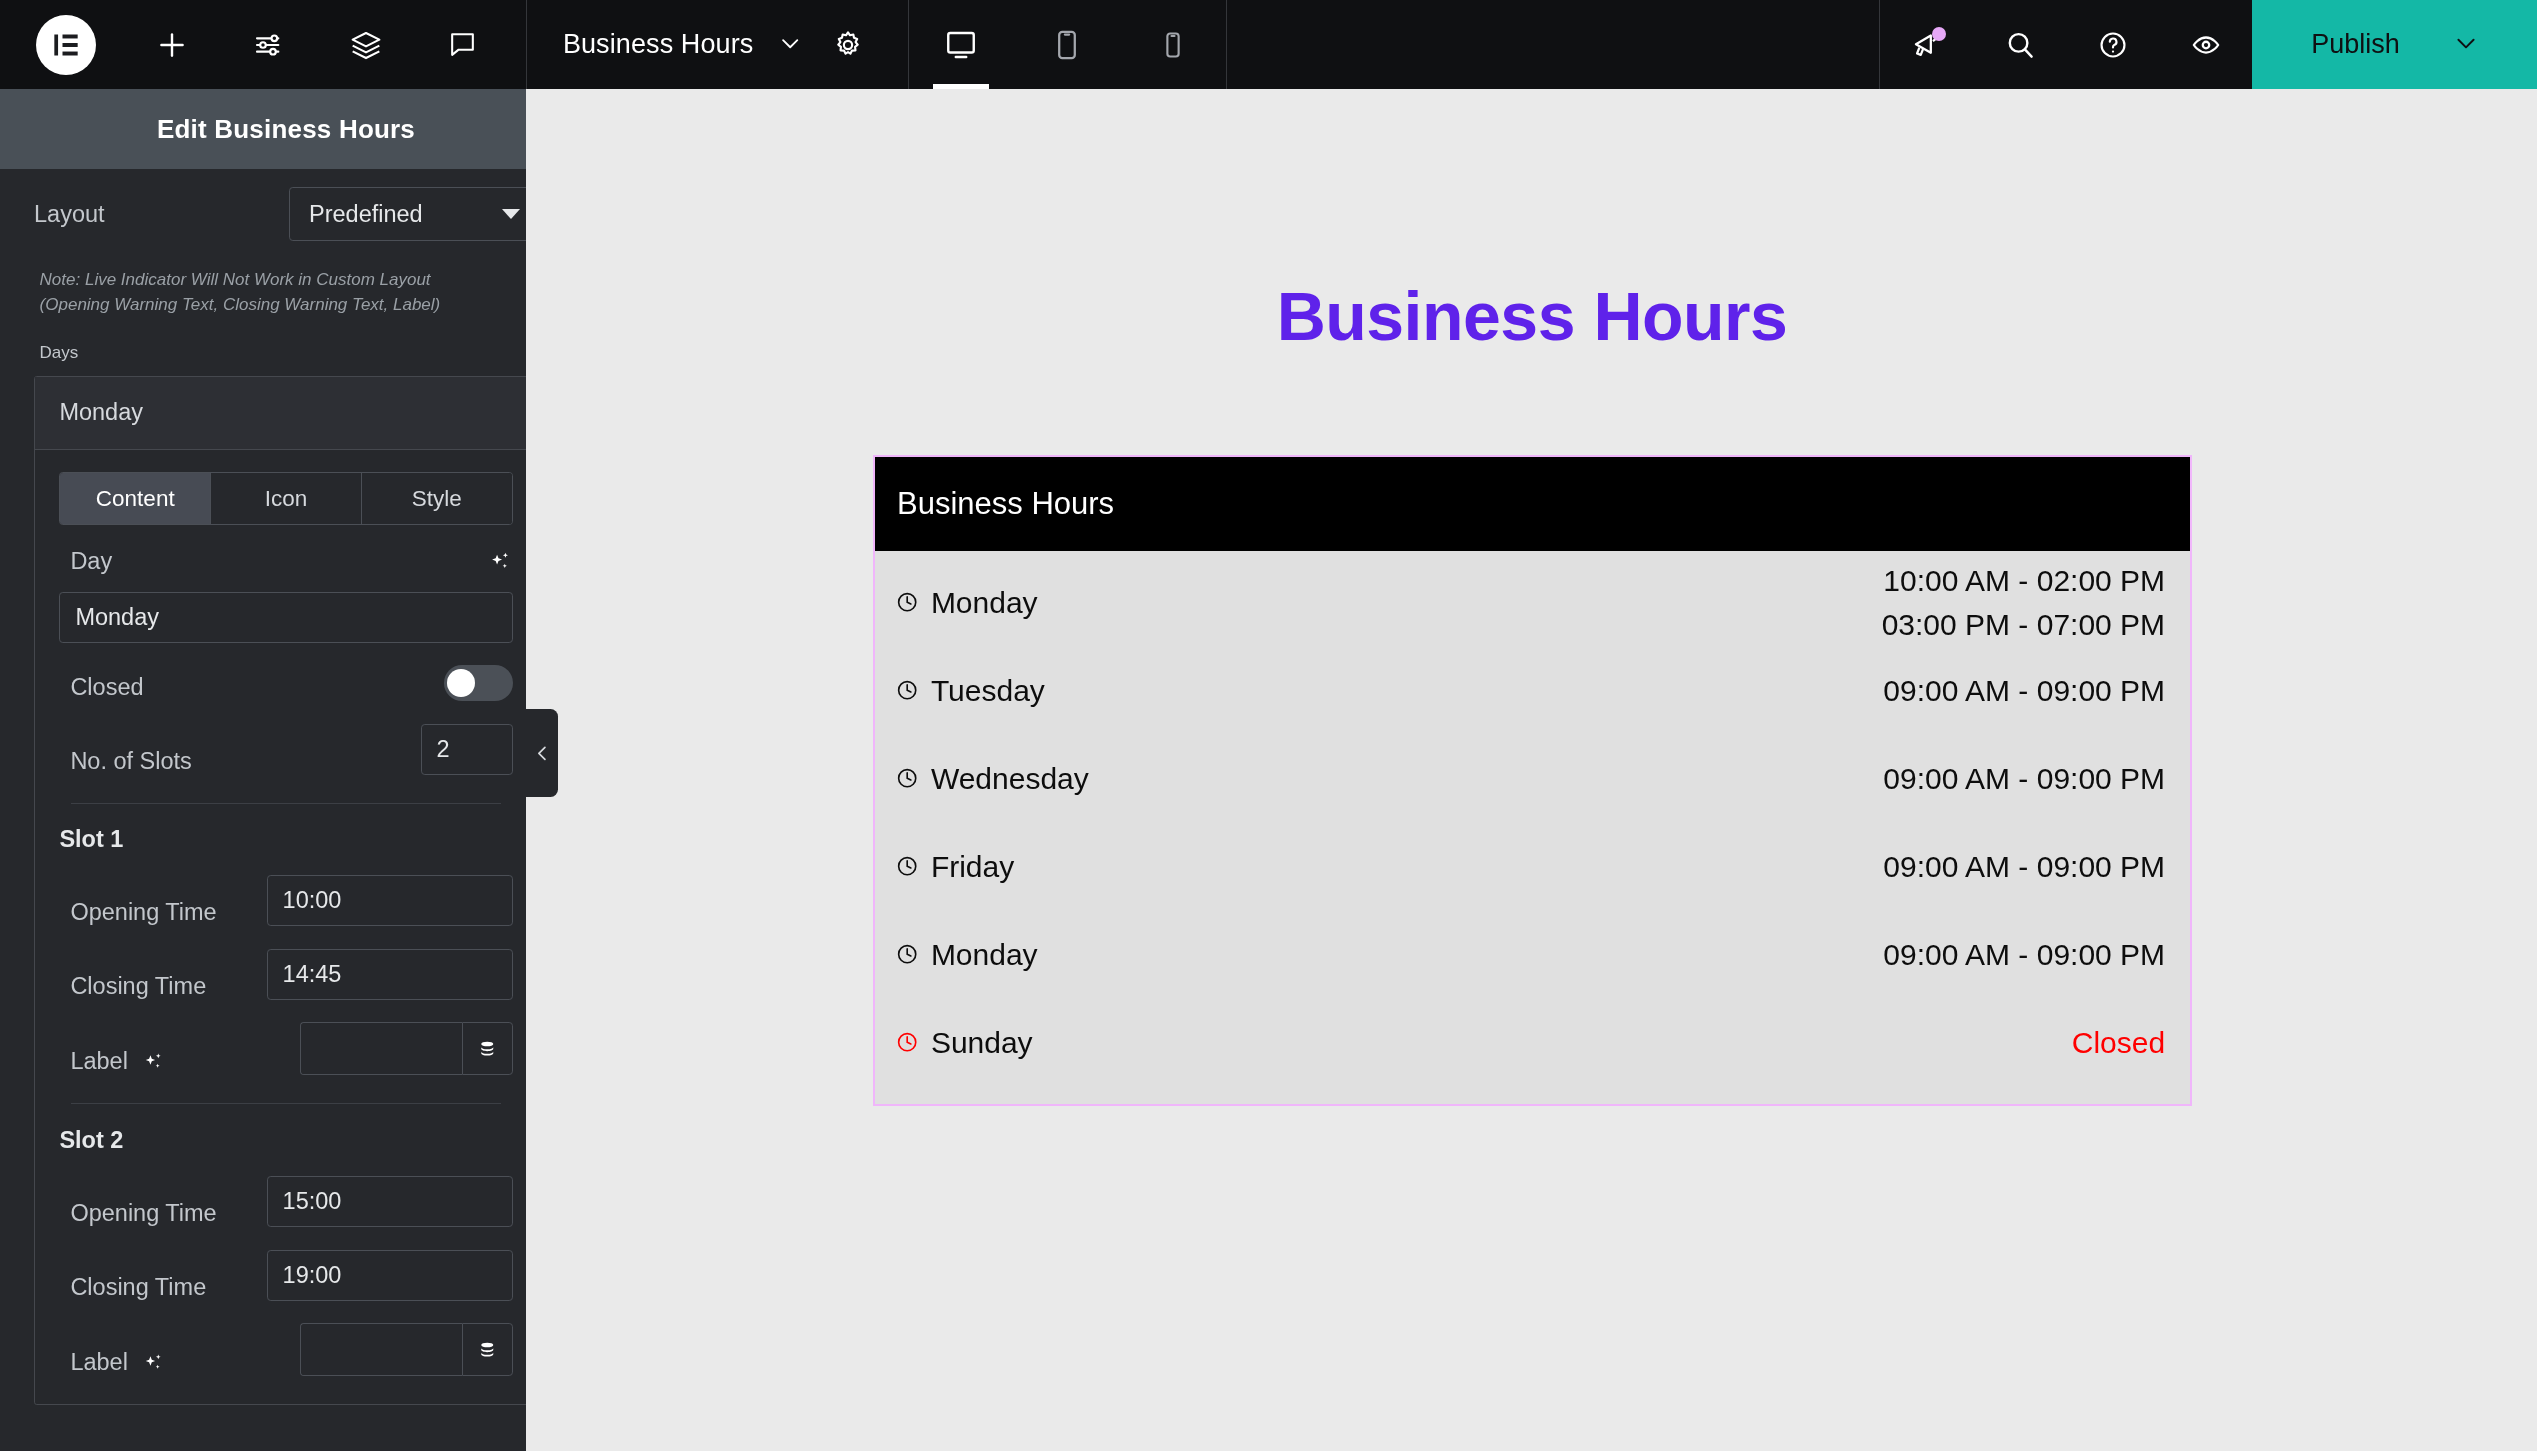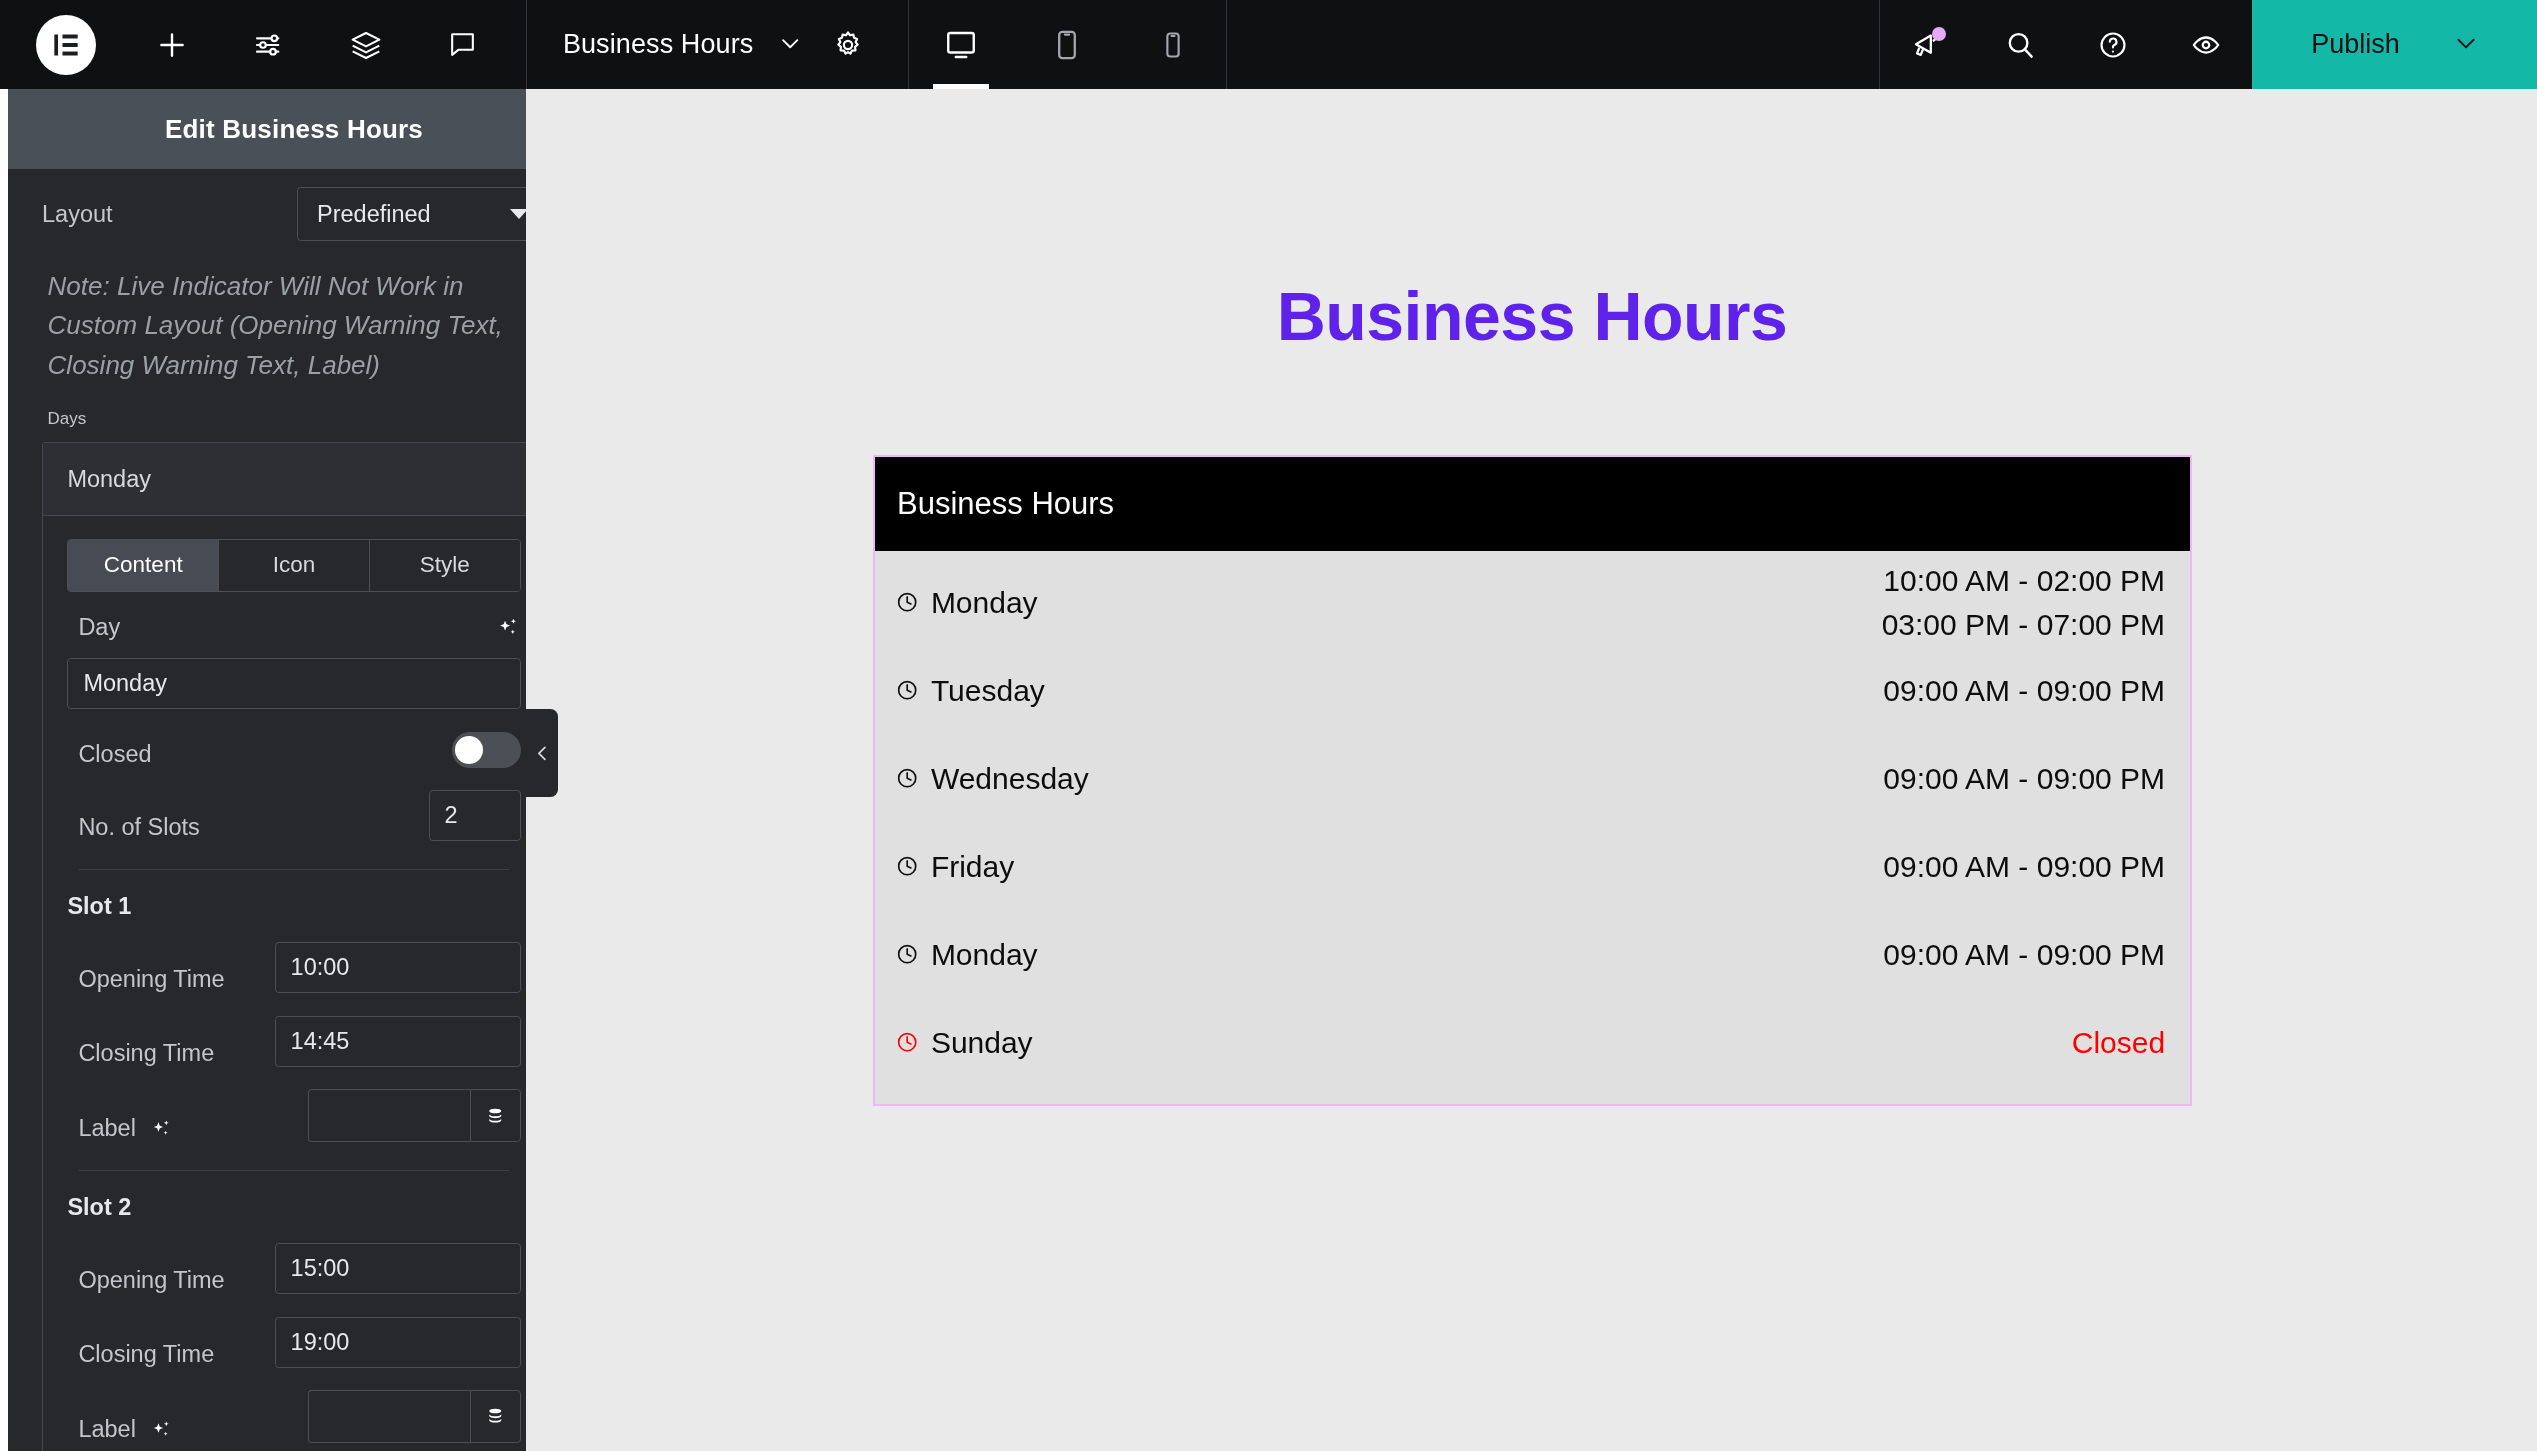--- a/index.html
+++ b/index.html
@@ -61,21 +61,21 @@
   }
   .publish-btn {
     width: 286px; background: #14b8a6;
     display: flex; align-items: center; justify-content: center;
     gap: 53px; color: #0f1012;
   }
   .publish-label { font-size: 27px; }
 
   
   .panel {
-    position: absolute; top: 89px; left: 8px;
+    position: absolute; top: 89px; left: 0;
     width: 572px; height: 1363px;
     background: #26282c;
     overflow: hidden;
   }
   .panel-header {
     height: 80px; background: #495057;
     display: flex; align-items: center; justify-content: center;
   }
   .panel-header-title {
     color: #ffffff; font-size: 26px; font-weight: bold; letter-spacing: 0.2px;
@@ -93,21 +93,21 @@
     display: flex; align-items: center; justify-content: space-between;
     padding: 0 17px 0 19px;
     color: #e6e8ea; font-size: 23.5px;
   }
   .caret-down {
     width: 0; height: 0;
     border-left: 9.4px solid transparent; border-right: 9.4px solid transparent;
     border-top: 10.3px solid #e6e8ea;
   }
   .note-text {
-    color: #9aa0a6; font-size: 26px; font-style: italic;
+    color: #9aa0a6; font-size: 17px; font-style: italic;
     line-height: 1.52; margin: 7.5px 0 24.4px 5.6px; max-width: 460px;
   }
   .section-label { color: #c3c7cc; font-size: 17px; margin: 0 0 13px 5.6px; }
 
   .repeater-item {
     border: 0.9px solid #45484e; border-radius: 2.8px;
     background: #26282c; margin-bottom: 19px;
   }
   .repeater-head {
     height: 73px; background: #2d2f34;

